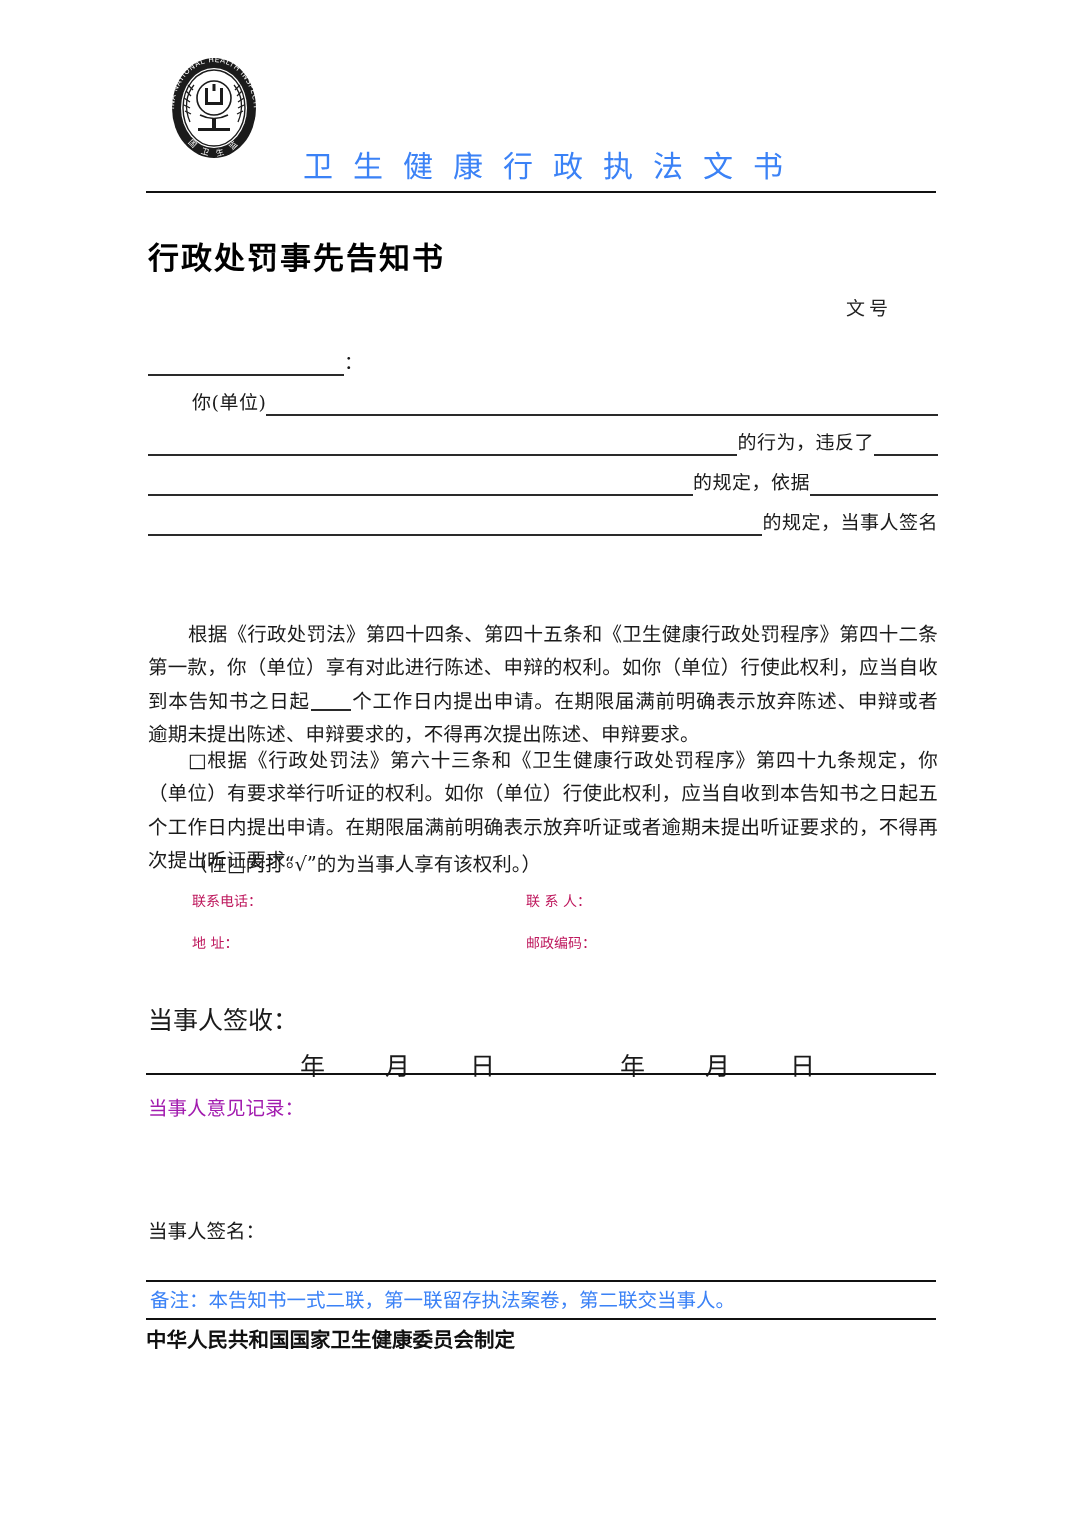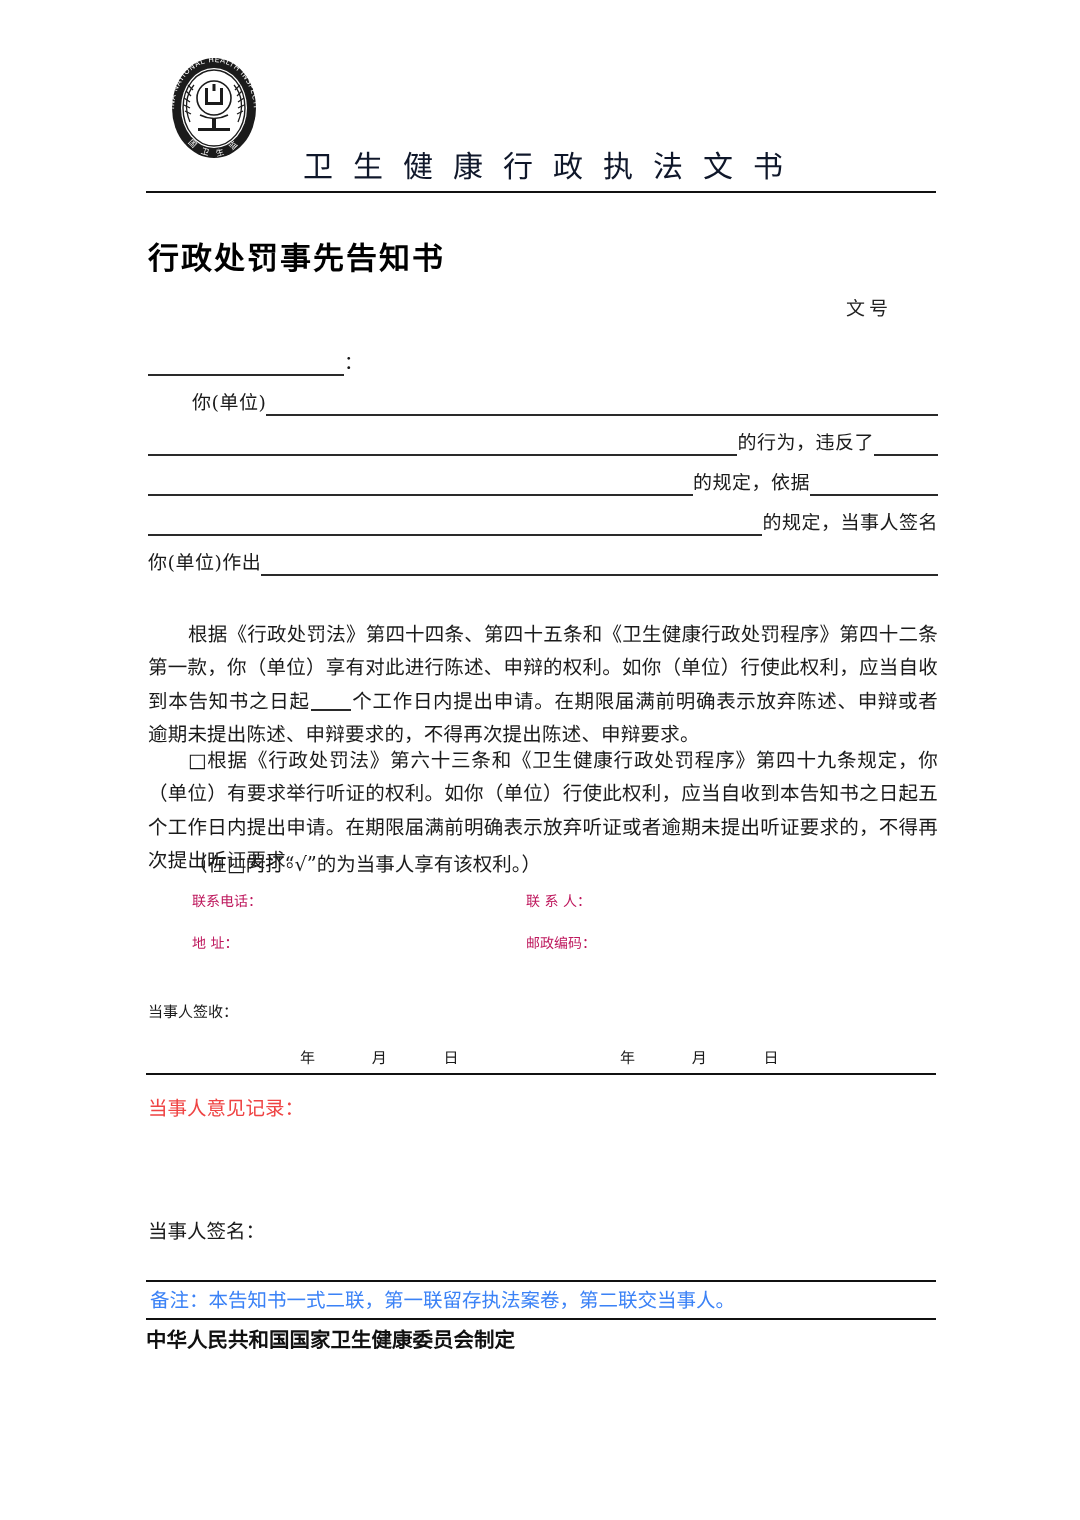--- a/index.html
+++ b/index.html
@@ -40,21 +40,21 @@
     position: absolute;
     left: 148px;
     top: 148px;
     width: 790px;
     text-align: center;
     font-family: "DejaVu Serif", "Liberation Serif", serif;
     font-size: 30px;
     line-height: 38px;
     letter-spacing: 20px;
     text-indent: 20px;
-    color: #0f172a;
+    color: #3b82f6;
     white-space: nowrap;
   }
   .header-rule {
     position: absolute;
     left: 146px;
     top: 191px;
     width: 790px;
     height: 0;
     border-top: 2.5px solid #111;
   }
@@ -182,21 +182,21 @@
   .contact-cell-left  { width: 334px; white-space: nowrap; }
   .contact-cell-right { flex: 1 1 auto; white-space: nowrap; }
 
   
   .sig-block {
     position: absolute;
     left: 148px;
     top: 1000px;
     width: 790px;
     font-family: "DejaVu Serif", "Liberation Serif", serif;
-    font-size: 15px;
+    font-size: 25px;
     color: #1a1a1a;
   }
   .sig-row {
     display: flex;
     height: 46px;
     white-space: nowrap;
   }
   .sig-left  { width: 420px; }
   .sig-right { flex: 1 1 auto; }
   .ymd {
@@ -217,21 +217,21 @@
   #rule-above-note  { top: 1280px; }
   #rule-below-note  { top: 1318px; }
 
   
   .opinion-label {
     position: absolute;
     left: 148px;
     top: 1092px;
     font-family: Liberation Sans, sans-serif;
     font-size: 19.5px;
-    color: #ef4444;
+    color: #a21caf;
     white-space: nowrap;
   }
   .party-sign-label {
     position: absolute;
     left: 148px;
     top: 1215px;
     font-family: "DejaVu Serif", "Liberation Serif", serif;
     font-size: 19.5px;
     color: #1a1a1a;
     white-space: nowrap;
@@ -330,24 +330,20 @@
       <span class="rule flex"></span>
       <span class="txt">的规定，依据</span>
       <span class="rule w-yiju-tail"></span>
     </div>
 
     <div class="form-row">
       <span class="rule flex"></span>
       <span class="txt">的规定，当事人签名</span>
     </div>
 
-    <div class="form-row">
-      <span class="txt">你(单位)作出</span>
-      <span class="rule flex"></span>
-    </div>
 
 
   </div>
 
   <p class="para" id="para-statement">
     <span class="first-indent">根据《行政处罚法》第四十四条、第四十五条和《卫生健康行政处罚程序》第四十二条第一款，你（单位）享有对此进行陈述、申辩的权利。如你（单位）行使此权利，应当自收到本告知书之日起</span><span class="inline-blank"></span><span>个工作日内提出申请。在期限届满前明确表示放弃陈述、申辩或者逾期未提出陈述、申辩要求的，不得再次提出陈述、申辩要求。</span>
   </p>
 
   <p class="para" id="para-hearing">
     <span class="first-indent">□</span><span>根据《行政处罚法》第六十三条和《卫生健康行政处罚程序》第四十九条规定，你（单位）有要求举行听证的权利。如你（单位）行使此权利，应当自收到本告知书之日起五个工作日内提出申请。在期限届满前明确表示放弃听证或者逾期未提出听证要求的，不得再次提出听证要求。</span>

